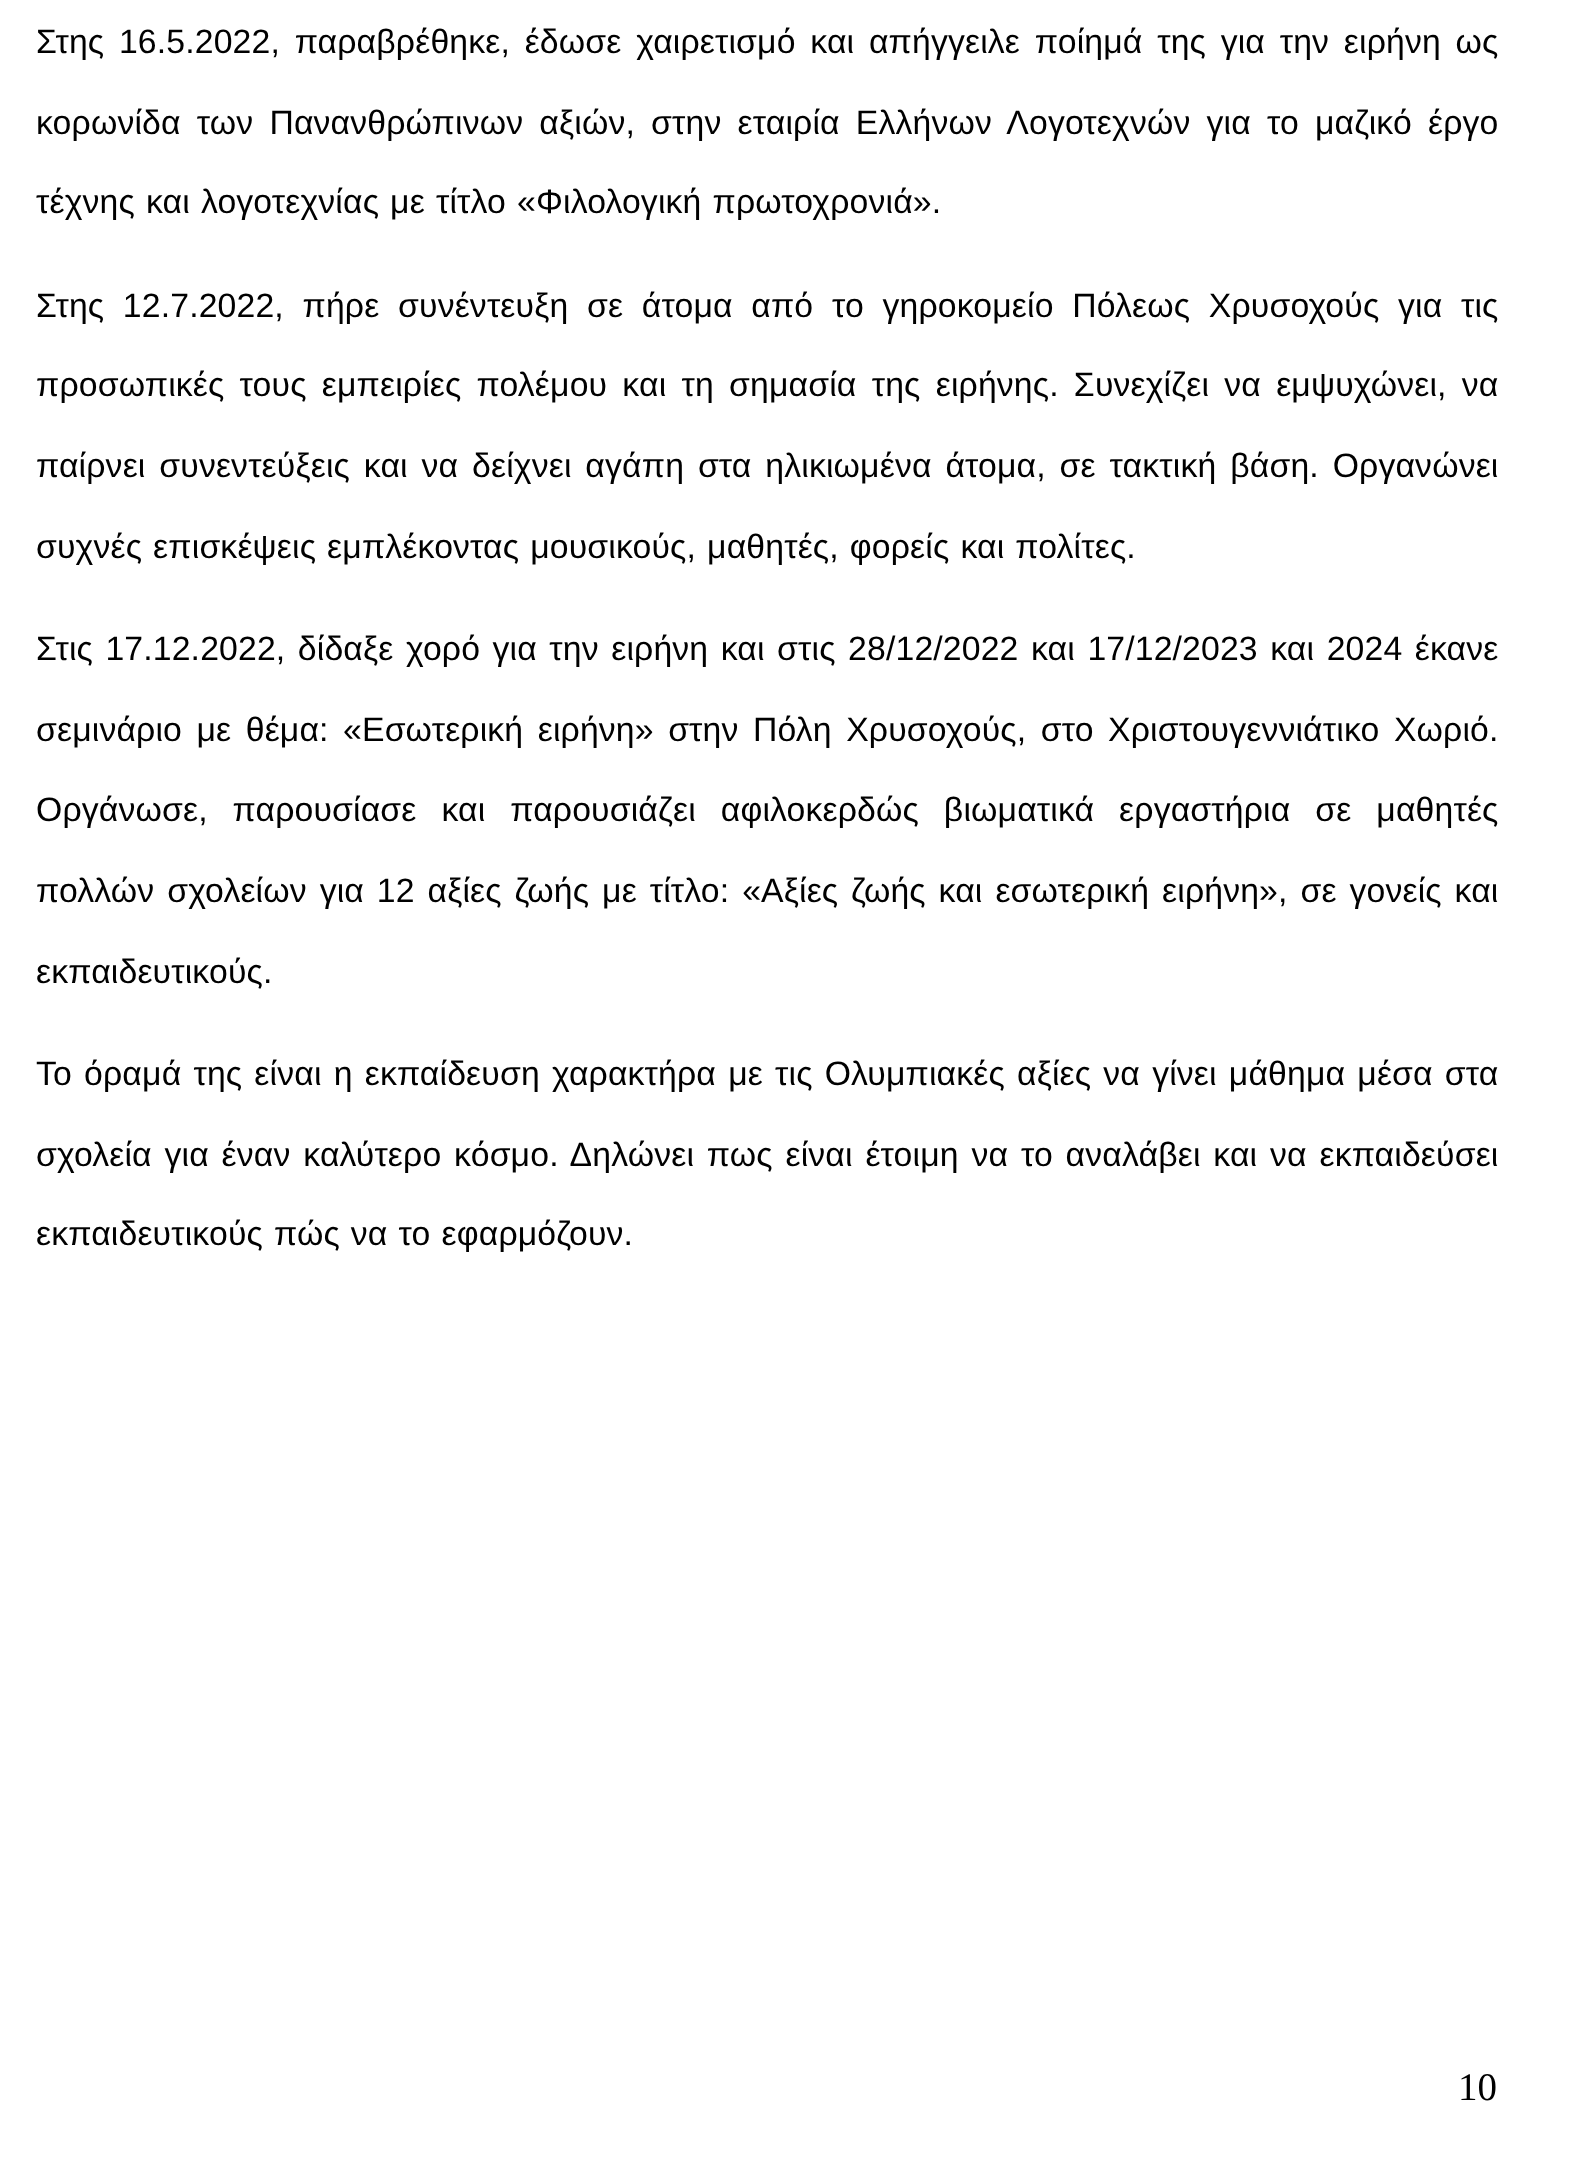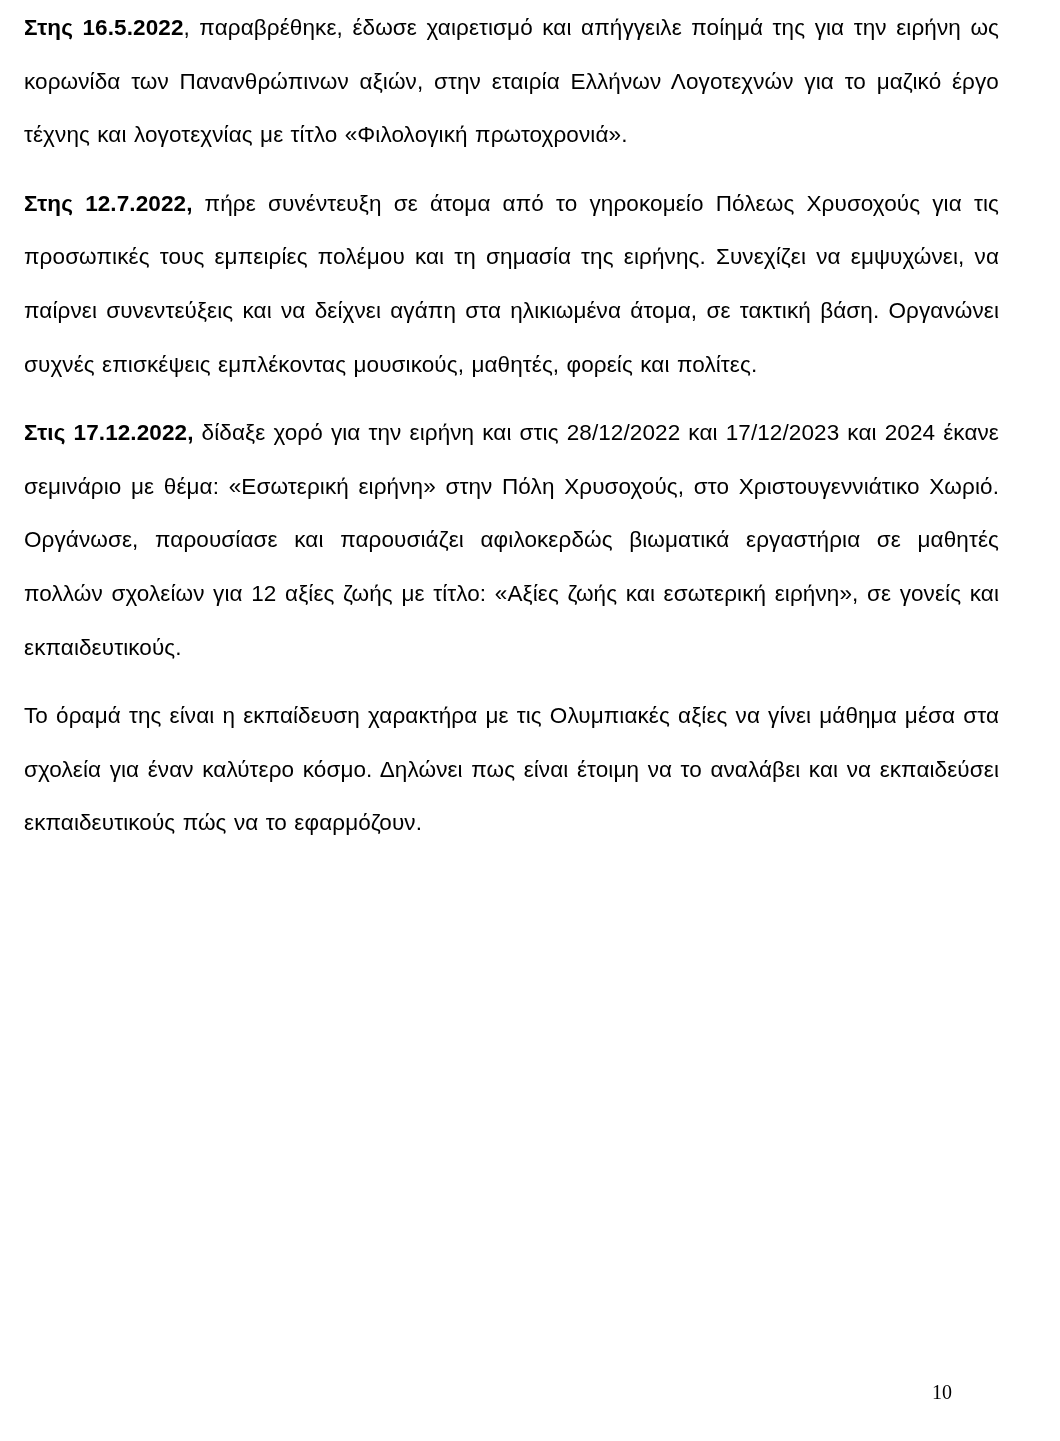--- a/index.html
+++ b/index.html
@@ -26,29 +26,29 @@
       line-height: 53.6px;
       text-align: justify;
       margin: 0;
       letter-spacing: 0.1px;
       word-spacing: 1px;
     }
     .para + .para {
       margin-top: 15px;
     }
     .para .lead {
-      font-weight: bold;
+      font-weight: normal;
     }
     .p1 { margin-top: 1px; }
     .page-number {
       position: absolute;
-      left: 932px;
+      left: 972px;
       top: 1378px;
       font-family: "Liberation Serif", "DejaVu Serif", serif;
-      font-size: 20px;
+      font-size: 26px;
       line-height: 28px;
       color: #000000;
     }
   </style>
 </head>
 <body>
 
 <div class="page">
   <p class="para p1"><span class="lead">Στης 16.5.2022</span><span>, παραβρέθηκε, έδωσε χαιρετισμό και απήγγειλε ποίημά της για την ειρήνη ως κορωνίδα των Πανανθρώπινων αξιών, στην εταιρία Ελλήνων Λογοτεχνών  για το μαζικό έργο τέχνης και λογοτεχνίας με τίτλο «Φιλολογική πρωτοχρονιά».</span></p>
 

